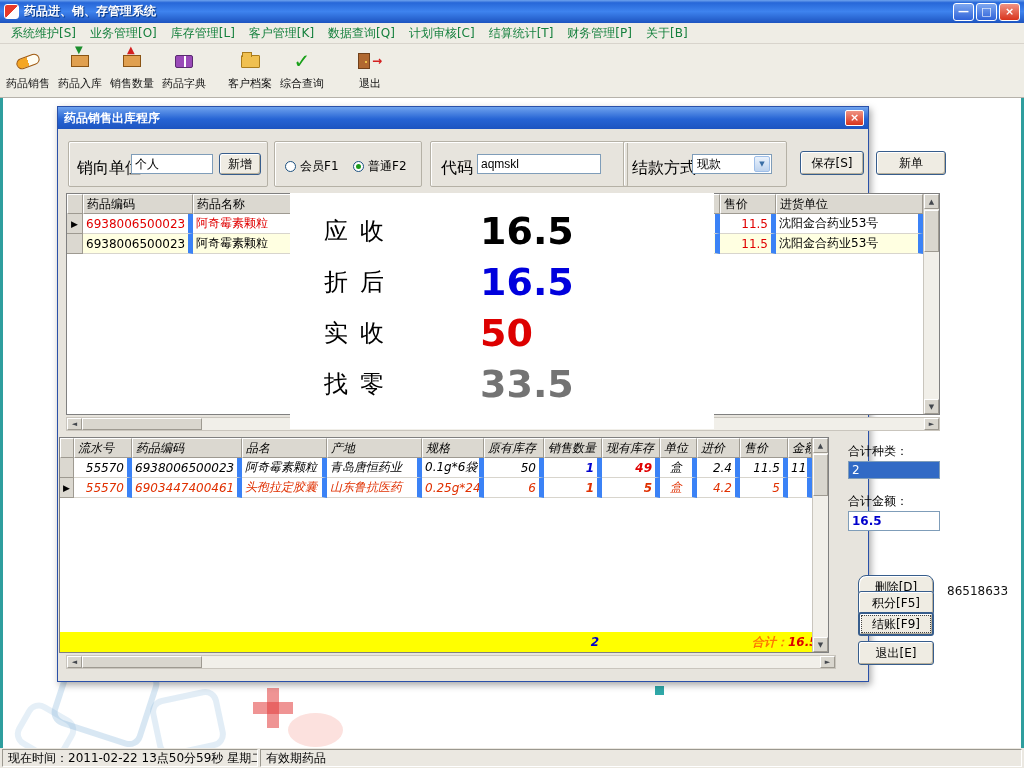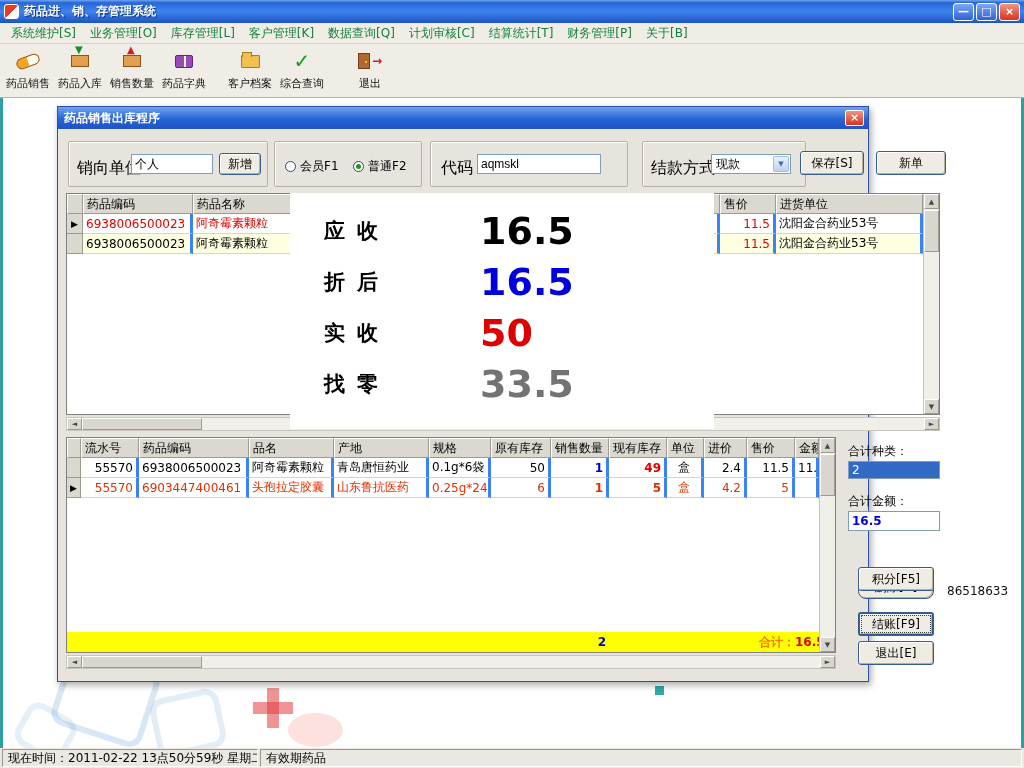--- a/index.html
+++ b/index.html
@@ -60,43 +60,43 @@
   .dialog{position:absolute;left:57px;top:106px;width:812px;height:576px;background:#E7E4DD;
     border:1px solid #2A50A8;box-shadow:2px 3px 7px rgba(0,0,0,0.35);z-index:10;}
   .dlg-titlebar{position:absolute;left:0;top:0;right:0;height:22px;
     background:linear-gradient(180deg,#6FA3EE 0%,#2664D4 55%,#1D54C0 100%);
     display:flex;align-items:center;padding:0 6px;}
   .dlg-title{color:#fff;font-weight:bold;white-space:nowrap;}
   .dlg-close{position:absolute;right:4px;top:3px;width:19px;height:16px;border:1px solid #fff;border-radius:2px;
     background:linear-gradient(180deg,#F09484,#D8331C);color:#fff;font-size:11px;line-height:14px;text-align:center;font-weight:bold;}
 
   .gbox{position:absolute;top:34px;height:46px;border:1px solid #B5B1A6;border-radius:2px;box-shadow:inset 1px 1px 0 #fff;}
-  .g1{left:10px;width:200px;} .g2{left:216px;width:148px;} .g3{left:372px;width:198px;} .g4{left:584px;width:164px;}
+  .g1{left:10px;width:200px;} .g2{left:216px;width:148px;} .g3{left:372px;width:198px;} .g4{left:565px;width:164px;}
   .glabel{position:absolute;font-size:16px;white-space:nowrap;}
   .tbx{position:absolute;background:#fff;border:1px solid #7F9DB9;font-size:12px;padding:0 3px;outline:none;}
   .btn{background:#EFECE3;border:1px solid #375D8C;border-radius:3px;
     box-shadow:inset 1px 1px 0 #fff,inset -1px -1px 0 #B8B09C;font-size:12px;text-align:center;
     display:flex;align-items:center;justify-content:center;white-space:nowrap;cursor:default;}
   .radio{position:absolute;top:16px;display:flex;align-items:center;gap:4px;font-size:12px;white-space:nowrap;}
   .rdot{width:11px;height:11px;border-radius:50%;border:1px solid #1C5180;background:#fff;position:relative;flex:none;}
   .rdot.sel::after{content:"";position:absolute;left:2px;top:2px;width:5px;height:5px;border-radius:50%;background:#1C9A1C;}
   .select{position:absolute;left:68px;top:12px;width:80px;height:20px;background:#fff;border:1px solid #7F9DB9;
     display:flex;align-items:center;padding-left:4px;}
   .drop{position:absolute;right:1px;top:1px;bottom:1px;width:16px;border:1px solid #9EBEE8;border-radius:2px;
     background:linear-gradient(180deg,#EAF2FC,#BED3EE);font-size:7px;color:#3A6EA5;
     display:flex;align-items:center;justify-content:center;}
 
   
   .grid{position:absolute;background:#fff;border:1px solid #808080;z-index:1;}
   .tgrid{left:8px;top:86px;width:874px;height:222px;}
-  .bgrid{left:8px;top:330px;width:770px;height:216px;}
+  .bgrid{left:1px;top:330px;width:770px;height:216px;font-style:italic;}
   .hdr-row,.grow{display:flex;height:20px;}
   .hcell{background:#DBD8D0;border-top:1px solid #fff;border-left:1px solid #fff;border-right:1px solid #9E9A91;
     border-bottom:1px solid #9E9A91;display:flex;align-items:center;padding:0 3px;overflow:hidden;white-space:nowrap;flex:none;}
-  .cell{border-right:3px solid #3b82f6;border-bottom:1px solid #D8D5CD;display:flex;align-items:center;
+  .cell{border-right:5px solid #3b82f6;border-bottom:1px solid #D8D5CD;display:flex;align-items:center;
     padding:0 3px;overflow:hidden;white-space:nowrap;flex:none;}
   .selc{background:#DBD8D0;border-right:1px solid #9E9A91;border-bottom:1px solid #9E9A91;
     display:flex;align-items:center;justify-content:center;font-size:9px;flex:none;}
   .ra{justify-content:flex-end;} .ca{justify-content:center;}
   .red{color:#E00000;} .blue{color:#0000CC;font-weight:bold;} .cream{background:#FFFFE1;}
   .rowred .cell{color:#E03000;}
   .tw0{width:16px}.tw1{width:110px}.tw2{width:162px}.tw3{width:323px}.tw4{width:42px}.tw5{width:56px}.tw6{width:147px}
   .bw0{width:14px}.bw1{width:58px}.bw2{width:110px}.bw3{width:85px}.bw4{width:95px}.bw5{width:62px}
   .bw6{width:60px}.bw7{width:58px}.bw8{width:58px}.bw9{width:37px}.bw10{width:43px}.bw11{width:48px}.bw12{width:24px}
 
@@ -110,22 +110,22 @@
   .hs-top{left:8px;top:310px;width:874px;} .hs-bot{left:8px;top:548px;width:770px;}
   .sbh{width:15px;height:12px;background:#D9D6CE;border:1px solid #fff;border-right-color:#9E9A91;border-bottom-color:#9E9A91;
     font-size:7px;color:#44484E;display:flex;align-items:center;justify-content:center;flex:none;}
   .hthumb{width:120px;height:12px;background:#D9D6CE;border:1px solid #fff;border-right-color:#9E9A91;border-bottom-color:#9E9A91;flex:none;}
   .htrack{flex:1;} .sbh.right{margin-left:auto;}
 
   
   .paypanel{position:absolute;left:232px;top:86px;width:424px;height:236px;background:#fff;z-index:6;
     padding:12px 0 0 34px;}
   .pay-row{display:flex;align-items:center;height:51px;}
-  .pay-label{width:118px;font-family:"DejaVu Serif","Liberation Serif",serif;font-weight:bold;
-    font-size:21px;letter-spacing:12px;white-space:nowrap;}
+  .pay-label{width:118px;font-family:"DejaVu Serif","Liberation Serif",serif;font-weight:normal;
+    font-size:24px;letter-spacing:12px;white-space:nowrap;}
   .pay-value{font-size:38px;font-weight:bold;margin-left:38px;white-space:nowrap;}
 
   
   .sum-label{position:absolute;left:790px;font-size:12px;white-space:nowrap;}
   .sum-box{position:absolute;left:790px;width:92px;height:18px;border:1px solid #7F9DB9;background:#fff;
     display:flex;align-items:center;padding:0 3px;overflow:hidden;}
   .sum-box.selected{background:#316AC5;color:#fff;}
   .sum-box.amount{color:#0000CC;font-weight:bold;height:20px;}
   .abtn{position:absolute;left:800px;width:76px;height:24px;}
   .abtn.focused{outline:1px dotted #444;outline-offset:-4px;border-width:2px;}
@@ -382,21 +382,21 @@
       <div class="htrack"></div>
       <div class="sbh right">►</div>
     </div>
 
     <span class="sum-label" style="top:336px;">合计种类：</span>
     <div class="sum-box selected" style="top:354px;">2</div>
     <span class="sum-label" style="top:386px;">合计金额：</span>
     <div class="sum-box amount" style="top:404px;">16.5</div>
 
     <div class="btn abtn" style="top:468px;border-radius:8px;">删除[D]</div>
-    <div class="btn abtn" style="top:460px;">积分[F5]</div>
+    <div class="btn abtn" style="top:484px;">积分[F5]</div>
     <div class="btn abtn focused" style="top:505px;">结账[F9]</div>
     <div class="btn abtn" style="top:534px;">退出[E]</div>
   </div>
 
   <div class="statusbar">
     <div class="spanel sp1">现在时间：2011-02-22 13点50分59秒  星期二</div>
     <div class="spanel sp2">有效期药品</div>
   </div>
 
 </div>

